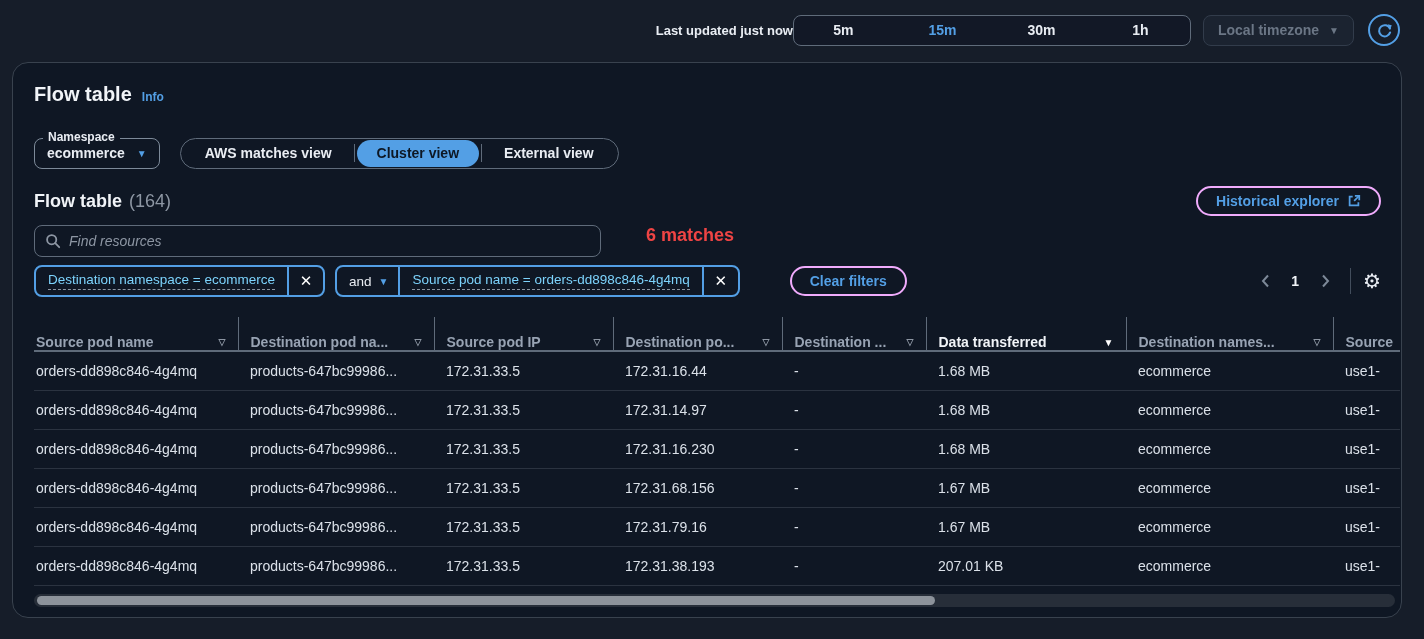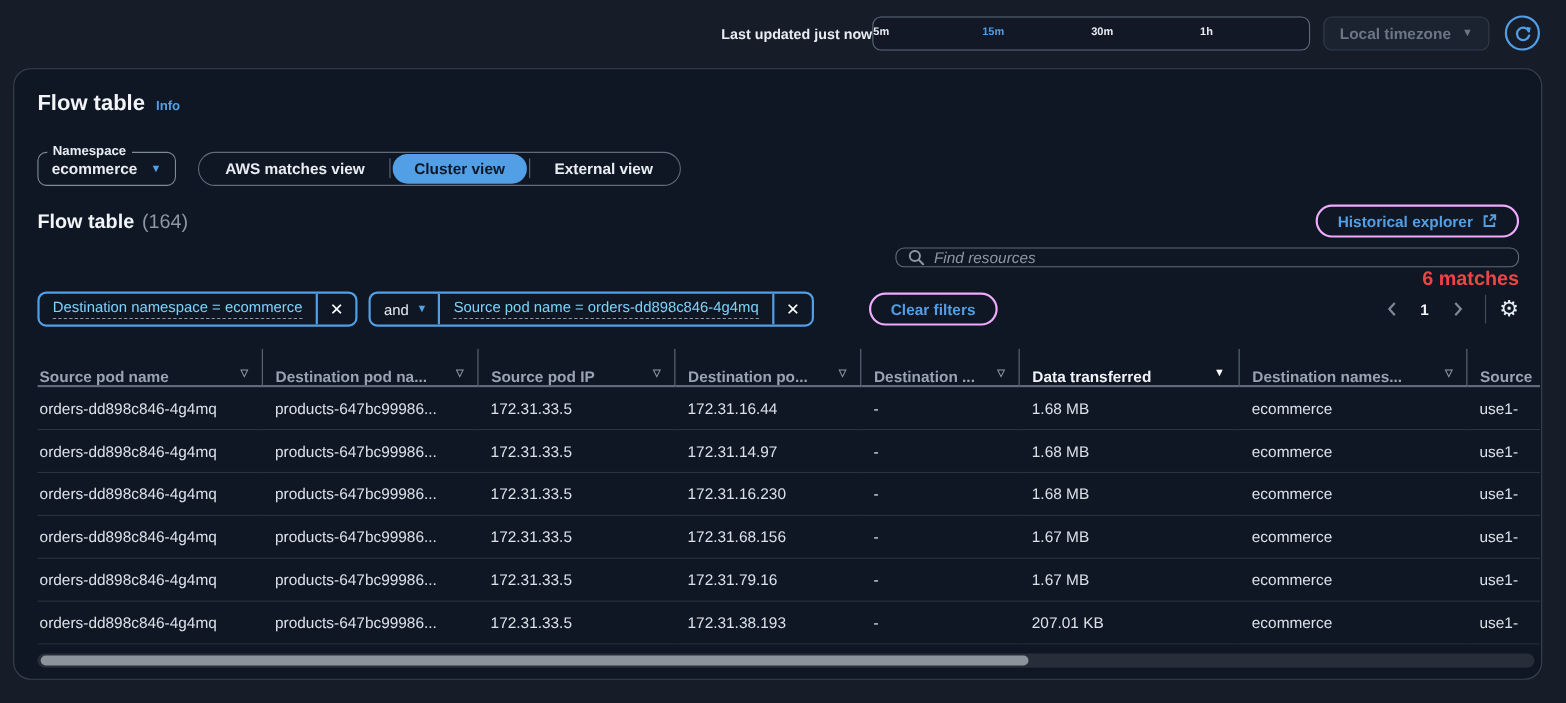--- a/index.html
+++ b/index.html
@@ -16,21 +16,21 @@
     position:absolute; top:0; left:0; right:0; height:60px;
     display:flex; align-items:center; justify-content:flex-end;
     padding-right:24px;
   }
   .last-updated { font-size:13px; font-weight:700; color:#e9edf3; }
   .time-seg {
     width:398px; height:31px; border:1.5px solid #5f6b7a; border-radius:8px;
     background:#121826; display:flex; align-items:center;
   }
   .time-btn {
-    flex:1; font-size:10px; font-weight:700; color:#e9edf3;
+    flex:1; text-align:center; font-size:14px; font-weight:700; color:#e9edf3;
     cursor:pointer; line-height:28px;
   }
   .time-btn.active { color:#539fe5; }
   .tz-btn {
     margin-left:12px; height:31px; padding:0 14px; border-radius:8px;
     background:#1b2330; border:1px solid #323c4b;
     display:flex; align-items:center; gap:10px;
     font-size:14px; font-weight:700; color:#6b7685; cursor:default;
   }
   .tz-caret { font-size:10px; color:#6b7685; }
@@ -83,21 +83,21 @@
   .section-title { font-size:18px; font-weight:700; color:#f1f4f8; }
   .section-count { font-size:18px; font-weight:400; color:#8d96a3; margin-left:7px; }
   .pill-btn {
     height:30px; border:2px solid #f0abfc; border-radius:999px; background:transparent;
     color:#539fe5; font-size:14px; font-weight:700; padding:0 18px;
     display:flex; align-items:center; gap:8px; cursor:pointer;
     font-family:"Liberation Sans", sans-serif;
   }
 
   
-  .search-row { margin-top:9px; display:flex; align-items:flex-end; height:32px;flex-direction:column; }
+  .search-row { margin-top:9px; display:flex; align-items:flex-start; height:32px; }
   .search-box {
     width:567px; height:32px; border:1.5px solid #5f6b7a; border-radius:8px;
     display:flex; align-items:center; padding:0 10px; gap:8px; background:transparent;
   }
   .search-box input {
     flex:1; background:transparent; border:none; outline:none;
     font-family:"Liberation Sans", sans-serif; font-size:14px; color:#e9edf3;
   }
   .search-box input::placeholder { font-style:italic; color:#8d96a3; }
   .matches { margin-left:45px; font-size:18px; font-weight:700; color:#ef4444; }
@@ -135,21 +135,21 @@
 
   
   .table-wrap { margin-top:20px; margin-right:-19px; overflow:hidden; }
   table { border-collapse:collapse; table-layout:fixed; width:1489px; }
   th {
     height:30px; text-align:left; font-size:14px; font-weight:700; color:#98a3b3;
     border-bottom:2px solid #5f6b7a; padding:0 12px; white-space:nowrap; overflow:hidden;
     cursor:pointer;
   }
   th + th { border-left:1.5px solid #5f6b7a; }
-  .th-inner { display:flex; align-items:flex-start;margin-top:17px; }
+  .th-inner { display:flex; align-items:center;margin-top:17px; }
   .th-caret { margin-left:auto; font-size:9px; color:#8d96a3; padding-left:6px; }
   th.sorted { color:#f1f4f8; }
   th.sorted .th-caret { color:#ffffff; font-size:10px; }
   td {
     height:39px; font-size:14px; color:#dbe1e9; border-bottom:1px solid #2b3340;
     padding:0 12px; white-space:nowrap; overflow:hidden;
   }
   th:first-child, td:first-child { padding-left:2px; }
 
   

